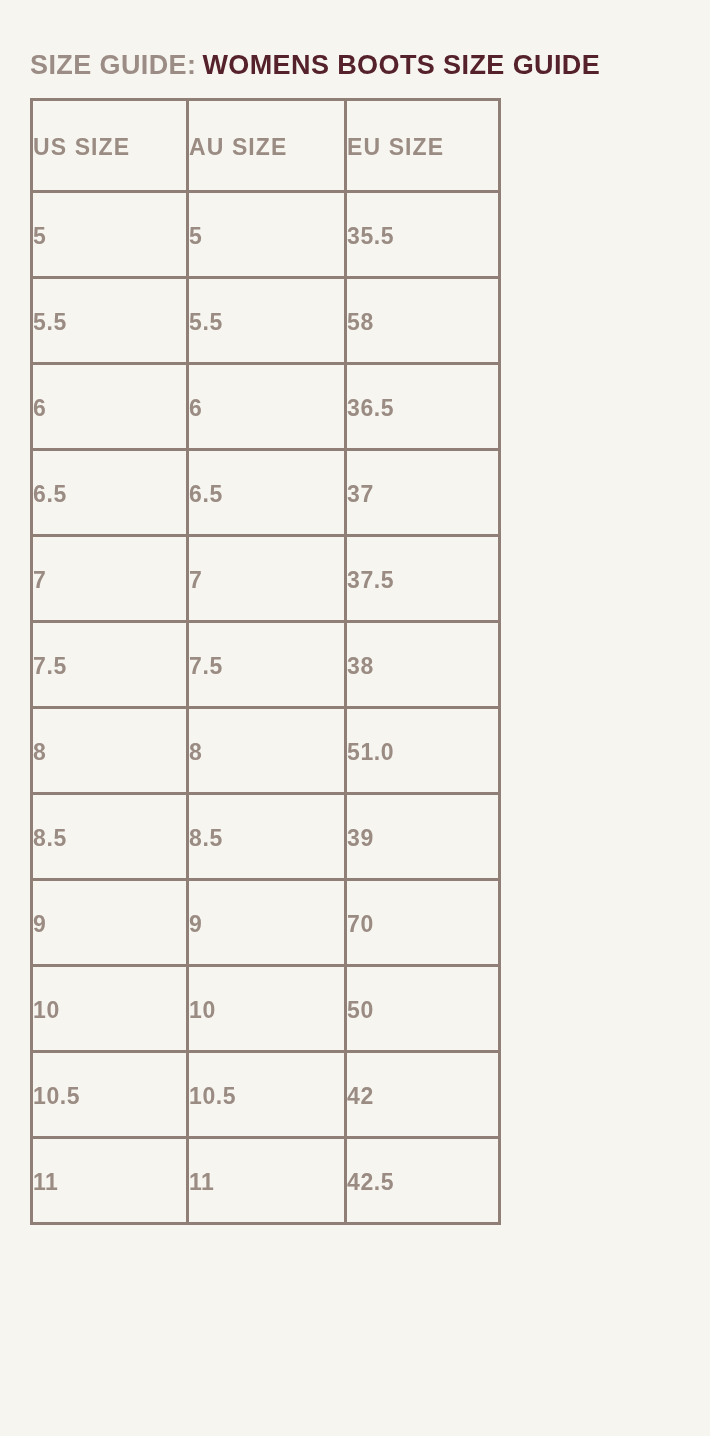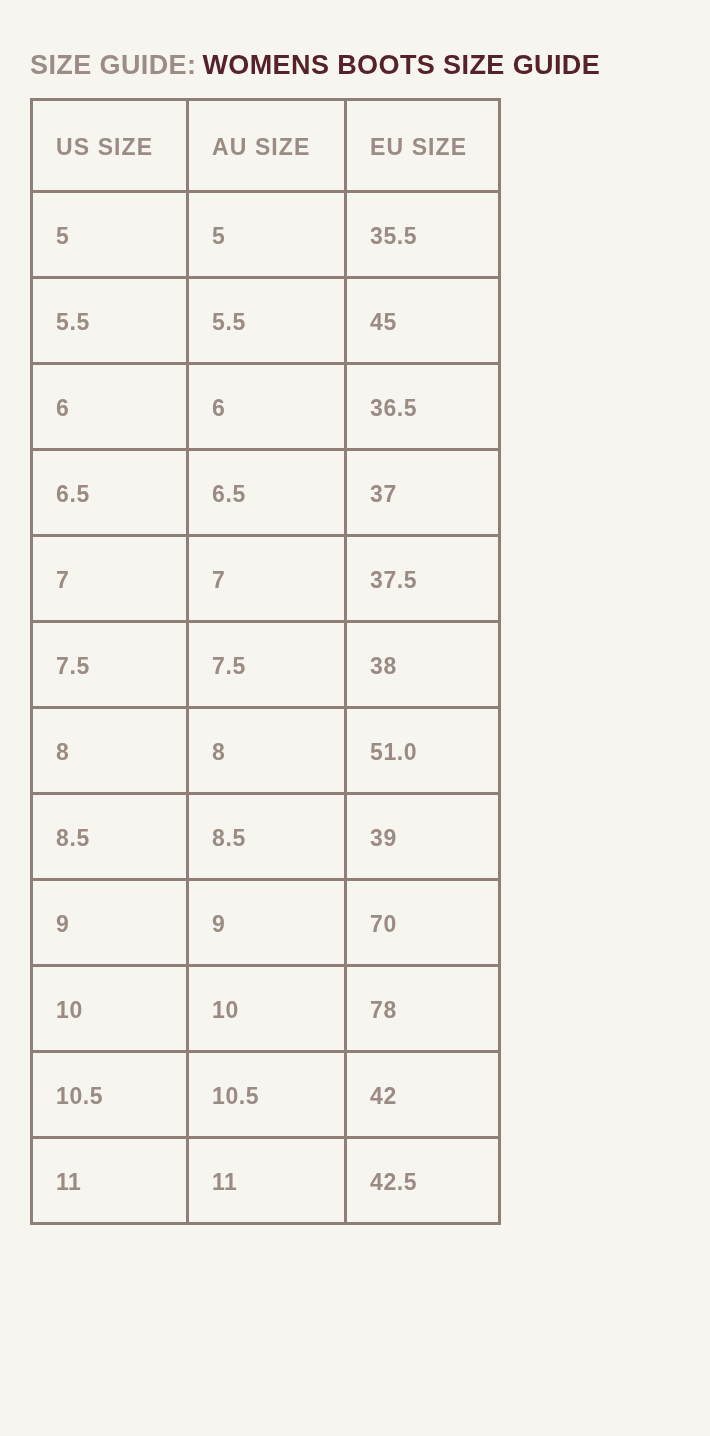--- a/index.html
+++ b/index.html
@@ -71,21 +71,20 @@
 
   table.size-table th {
     height: 92px;
   }
   table.size-table td {
     height: 86px;
   }
 
   .cell-text {
     display: block;
-    padding-left: 23px;
     padding-top: 30px;
     font-size: 23px;
     font-weight: 700;
     letter-spacing: 0.6px;
     color: #9a8b83;
     line-height: 26px;
     white-space: nowrap;
   }
   th .cell-text {
     padding-top: 33px;
@@ -135,21 +134,21 @@
             </td>
         </tr>
         <tr>
           <td>
               <span class="cell-text">5.5</span>
             </td>
           <td>
               <span class="cell-text">5.5</span>
             </td>
           <td>
-              <span class="cell-text">45</span>
+              <span class="cell-text">58</span>
             </td>
         </tr>
         <tr>
           <td>
               <span class="cell-text">6</span>
             </td>
           <td>
               <span class="cell-text">6</span>
             </td>
           <td>
@@ -223,21 +222,21 @@
             </td>
         </tr>
         <tr>
           <td>
               <span class="cell-text">10</span>
             </td>
           <td>
               <span class="cell-text">10</span>
             </td>
           <td>
-              <span class="cell-text">78</span>
+              <span class="cell-text">50</span>
             </td>
         </tr>
         <tr>
           <td>
               <span class="cell-text">10.5</span>
             </td>
           <td>
               <span class="cell-text">10.5</span>
             </td>
           <td>

